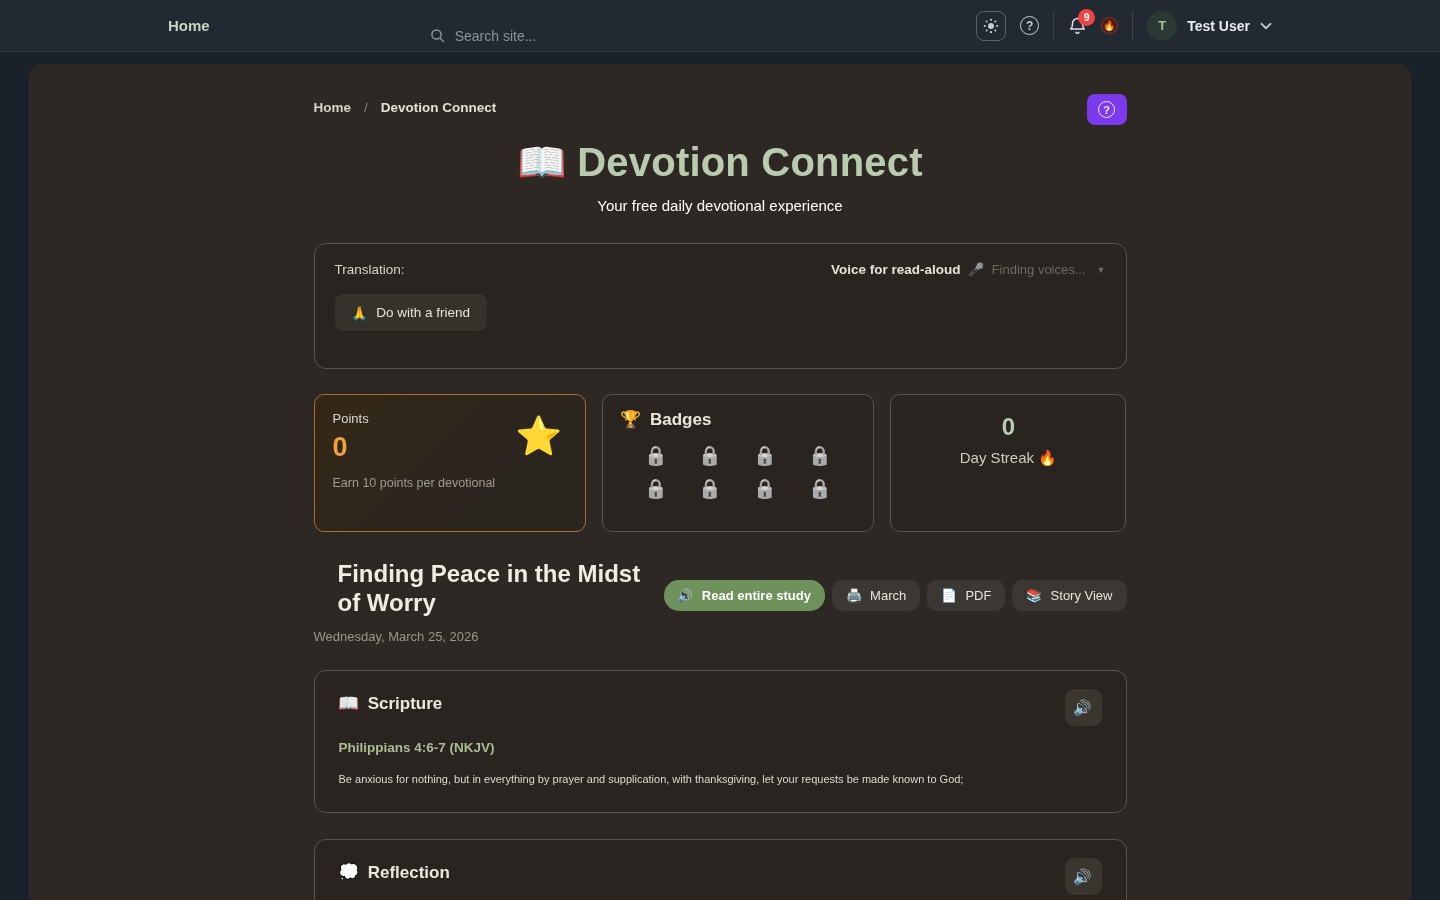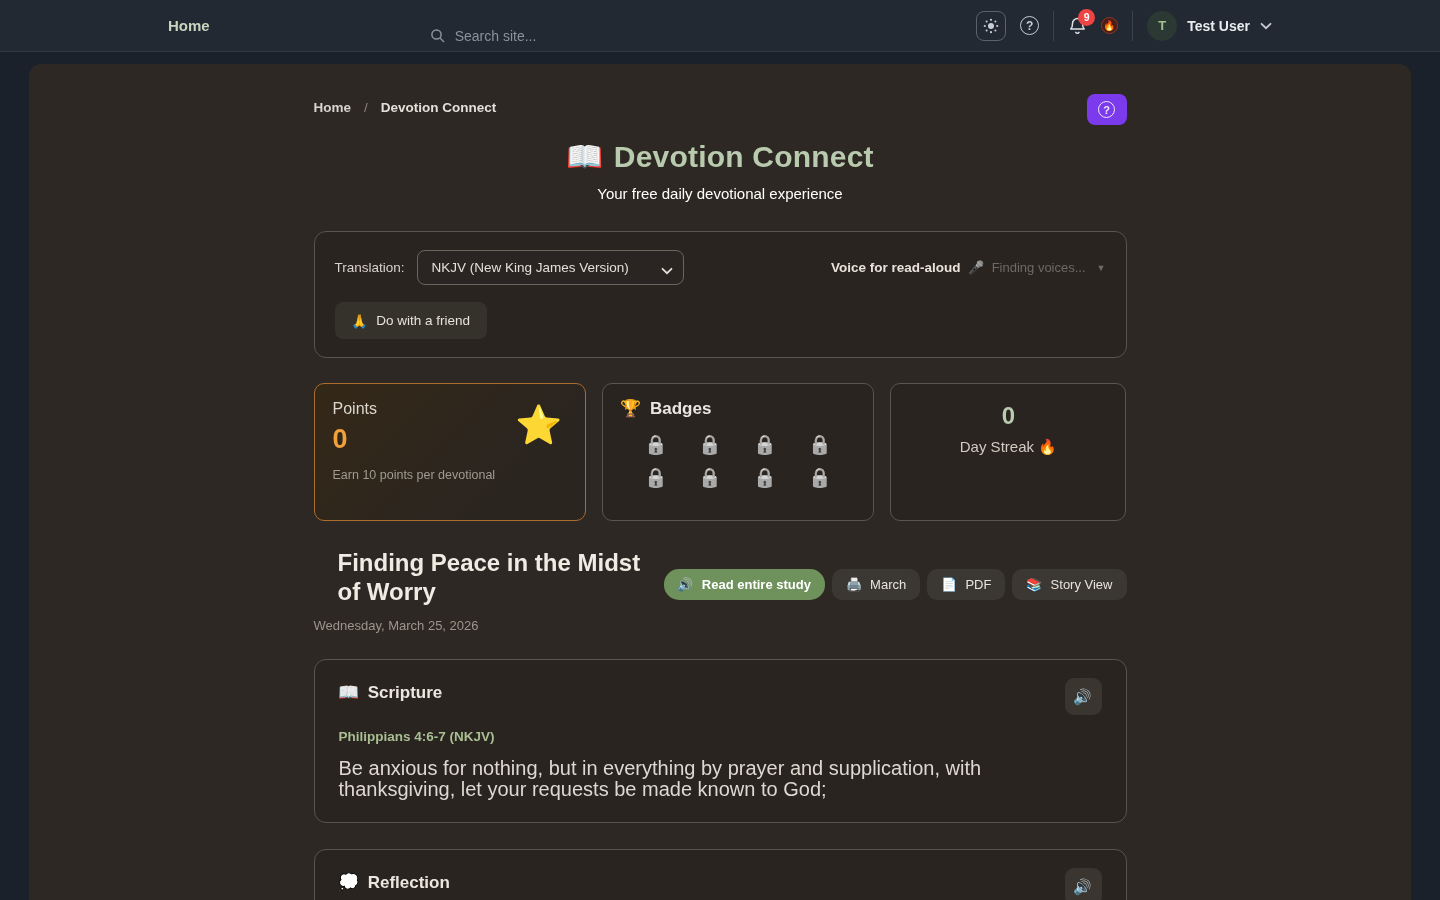--- a/index.html
+++ b/index.html
@@ -77,21 +77,21 @@
   .crumb-link { font-weight:bold; color:#d8d3cb; cursor:pointer; }
   .crumb-sep { color:#8a847b; }
   .crumb-current { font-weight:bold; color:#e4dfd7; }
   .purple-help {
     width:40px; height:31px; background:#7c3aed; border:none; border-radius:8px;
     cursor:pointer; display:flex; align-items:center; justify-content:center;
   }
   .purple-help .help-circle { border-color:#efe9fb; color:#efe9fb; width:17px; height:17px; font-size:11px;}
 
   .page-header { text-align:center; margin-top:14px; }
-  .page-title { font-size:30px; font-weight:bold; color:#b9cbae; letter-spacing:0.2px; }
+  .page-title { font-size:40px; font-weight:bold; color:#b9cbae; letter-spacing:0.2px; }
   .page-title .t-icon { margin-right:10px; }
   .page-subtitle { margin-top:11px; font-size:15px; color:#ffffff; }
 
   
   .card-border { border:1px solid #59544c; border-radius:12px; background:#292420; }
   .settings-card { margin-top:29px; min-height:126px; padding:18px 20px; }
   .settings-row { display:flex; align-items:center; }
   .field-label { font-size:13.5px; color:#d8d3cb; margin-right:12px; }
   .select-wrap { position:relative; }
   select.translation {
@@ -113,21 +113,21 @@
   }
 
   
   .stats-row { display:flex; gap:16px; margin-top:25px; }
   .stat-card { height:138px; border-radius:10px; }
   .points-card {
     flex:1; border:1px solid #aa6d2b;
     background:linear-gradient(135deg,#342817 0%,#2b2520 70%);
     padding:16px 18px; position:relative;
   }
-  .points-label { font-size:16px; color:#dcd7ce; }
+  .points-label { font-size:13px; color:#dcd7ce; }
   .points-value { font-size:27px; font-weight:bold; color:#f0a03c; margin-top:6px; }
   .points-sub { font-size:12.5px; color:#a09a90; margin-top:13px; }
   .points-star { position:absolute; top:22px; right:22px; font-size:38px; line-height:1; }
   .badges-card { flex:1; border:1px solid #59544c; background:#292420; padding:14px 18px; }
   .badges-title { font-size:17px; font-weight:bold; color:#ece7de; display:flex; align-items:center; gap:8px; }
   .locks-grid {
     margin-top:14px; display:grid; grid-template-columns:repeat(4,1fr);
     row-gap:10px; justify-items:center; padding:0 8px;
   }
   .lock { font-size:19px; filter:grayscale(1) brightness(1.15); opacity:0.85; }
@@ -156,21 +156,21 @@
   
   .passage-card { margin-top:26px; padding:22px 24px; position:relative; }
   .passage-head { display:flex; align-items:flex-start; justify-content:space-between; }
   .passage-title { font-size:17px; font-weight:bold; color:#ece7de; display:flex; align-items:center; gap:8px; }
   .speaker-btn {
     width:37px; height:37px; background:#3a352f; border:none; border-radius:9px;
     cursor:pointer; font-size:15px; display:flex; align-items:center;
     justify-content:center; color:#cfd6de; margin-top:-4px;
   }
   .passage-ref { margin-top:14px; font-size:13.5px; font-weight:bold; color:#a9be93; }
-  .passage-text { margin-top:14px; font-size:20px; line-height:21px; color:#ded9d0; max-width:740px; }
+  .passage-text { margin-top:14px; font-size:11px; line-height:21px; color:#ded9d0; max-width:740px; }
 </style>
 </head>
 <body>
 
 <div class="navbar">
   <span class="nav-home">Home</span>
 
   <div class="nav-search">
     <span style="display:flex;">
       <svg width="16" height="16" viewBox="0 0 16 16">
@@ -247,30 +247,20 @@
     <div class="page-header">
       <div class="page-title">
         <span class="t-icon">📖</span><span>Devotion Connect</span>
       </div>
       <div class="page-subtitle">Your free daily devotional experience</div>
     </div>
 
     <div class="card-border settings-card">
       <div class="settings-row">
         <span class="field-label">Translation:</span>
-        <span class="select-wrap">
-          <select class="translation">
-            <option>NKJV (New King James Version)</option>
-          </select>
-          <span class="select-chevron">
-            <svg width="12" height="8" viewBox="0 0 12 8" fill="none" stroke="#e4dfd7" stroke-width="1.8" stroke-linecap="round">
-                <path d="M1.5 1.8 6 6.2l4.5-4.4"></path>
-              </svg>
-          </span>
-        </span>
         <span class="voice-group">
           <span class="voice-label">Voice for read-aloud</span>
           <span class="voice-loading">
             <span class="mic">🎤</span>
             <span>Finding voices...</span>
             <span class="voice-caret">▼</span>
           </span>
         </span>
       </div>
       <button class="friend-btn">

